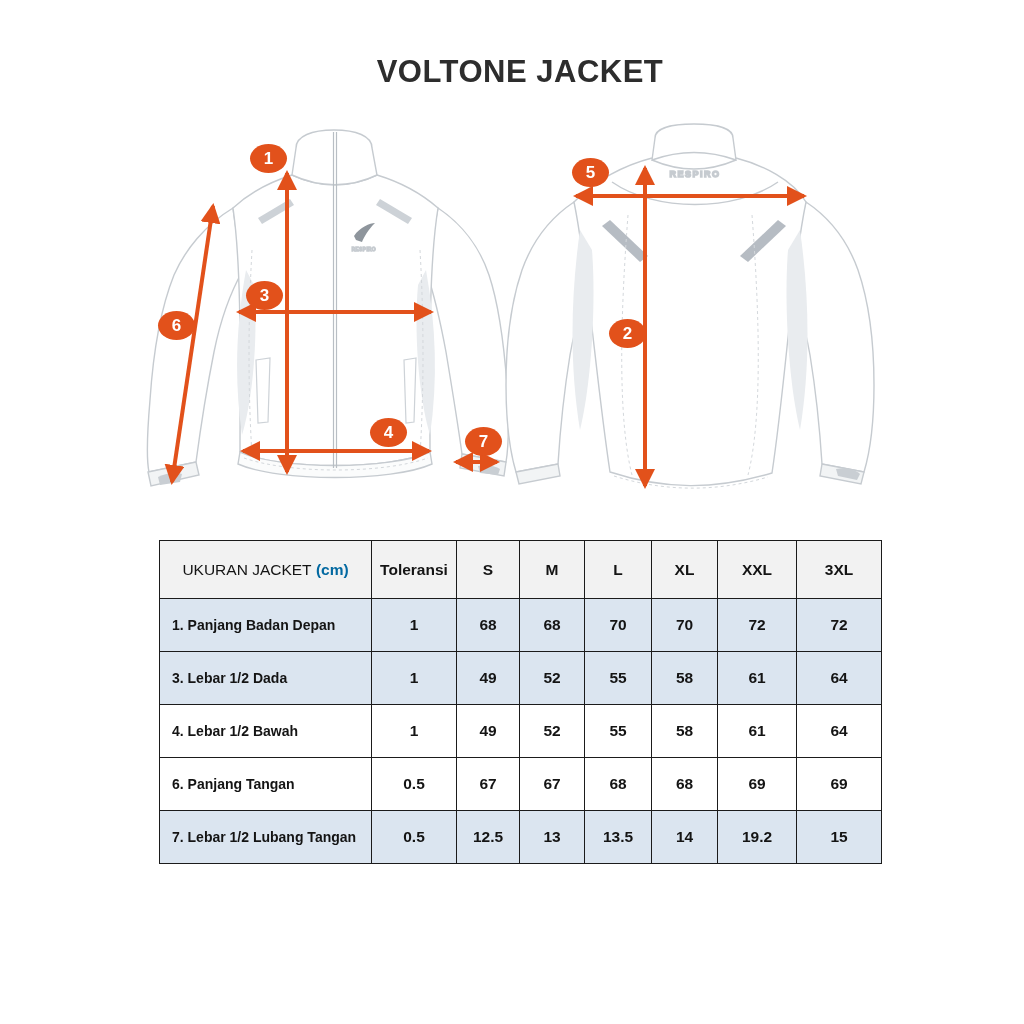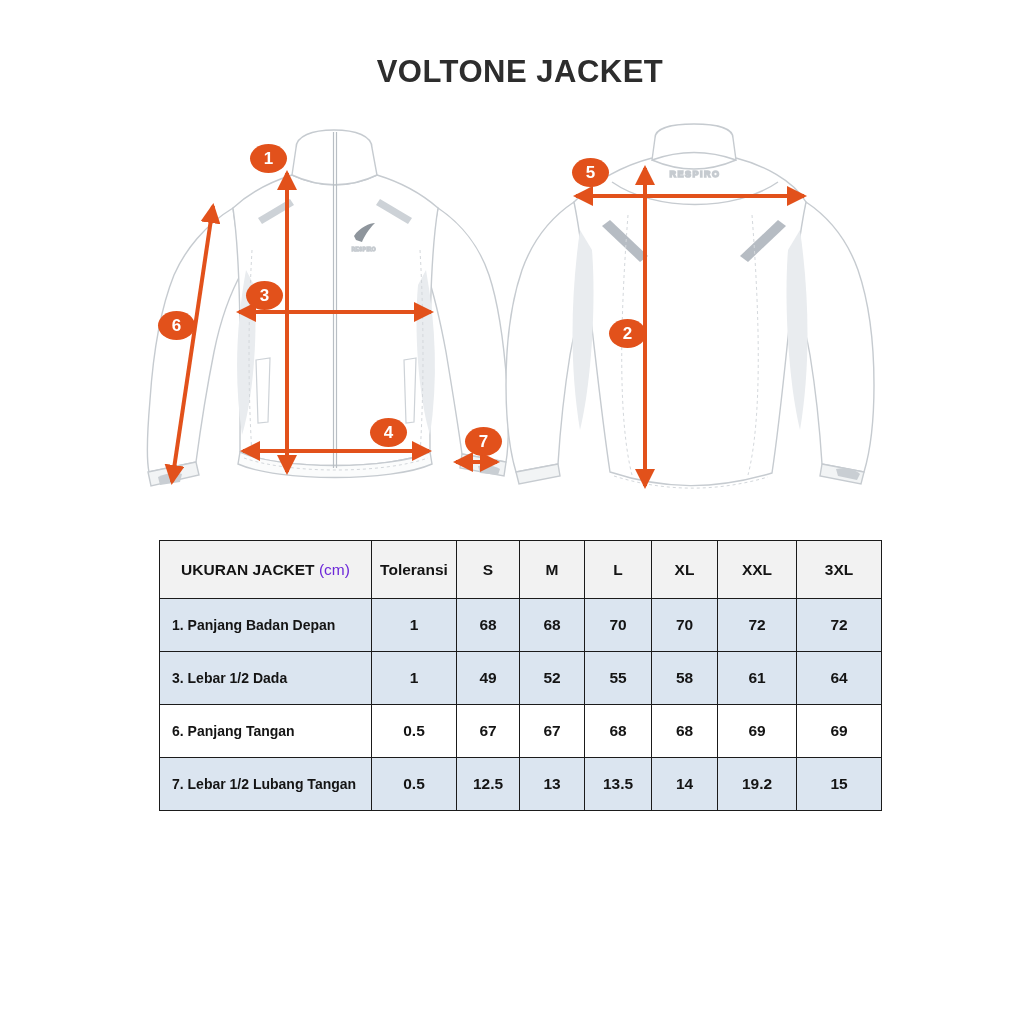--- a/index.html
+++ b/index.html
@@ -27,22 +27,22 @@
     table-layout:fixed;color:#141414;
   }
   .size-table th,.size-table td{
     border:1.5px solid #1b1b1b;text-align:center;vertical-align:middle;
     font-size:15.5px;font-weight:700;padding:0 4px;
   }
   .size-table thead tr{height:58px;background:var(--header-bg,#F2F2F2);}
   .size-table tbody tr{height:53px;background:#ffffff;}
   .size-table tbody tr.row-blue{background:var(--row-alt,#DBE5F0);}
   .size-table td.label-cell{text-align:left;padding-left:12px;font-size:14px;}
-  .hdr-label{font-weight:700;}
-  .hdr-unit{font-weight:400;color:#6d28d9;}
+  .hdr-label{font-weight:400;}
+  .hdr-unit{font-weight:700;color:#0369a1;}
 </style>
 </head>
 <body>
 
 <div class="stage">
 
   <div class="title">VOLTONE JACKET</div>
 
   <div class="illustration">
     <svg width="1024" height="410" viewBox="0 0 1024 410">
@@ -196,20 +196,30 @@
           <td class="label-cell">3. Lebar 1/2 Dada</td>
           <td>1</td>
           <td>49</td>
           <td>52</td>
           <td>55</td>
           <td>58</td>
           <td>61</td>
           <td>64</td>
         </tr>
         <tr>
+          <td class="label-cell">4. Lebar 1/2 Bawah</td>
+          <td>1</td>
+          <td>49</td>
+          <td>52</td>
+          <td>55</td>
+          <td>58</td>
+          <td>61</td>
+          <td>64</td>
+        </tr>
+        <tr>
           <td class="label-cell">6. Panjang Tangan</td>
           <td>0.5</td>
           <td>67</td>
           <td>67</td>
           <td>68</td>
           <td>68</td>
           <td>69</td>
           <td>69</td>
         </tr>
         <tr class="row-blue">

